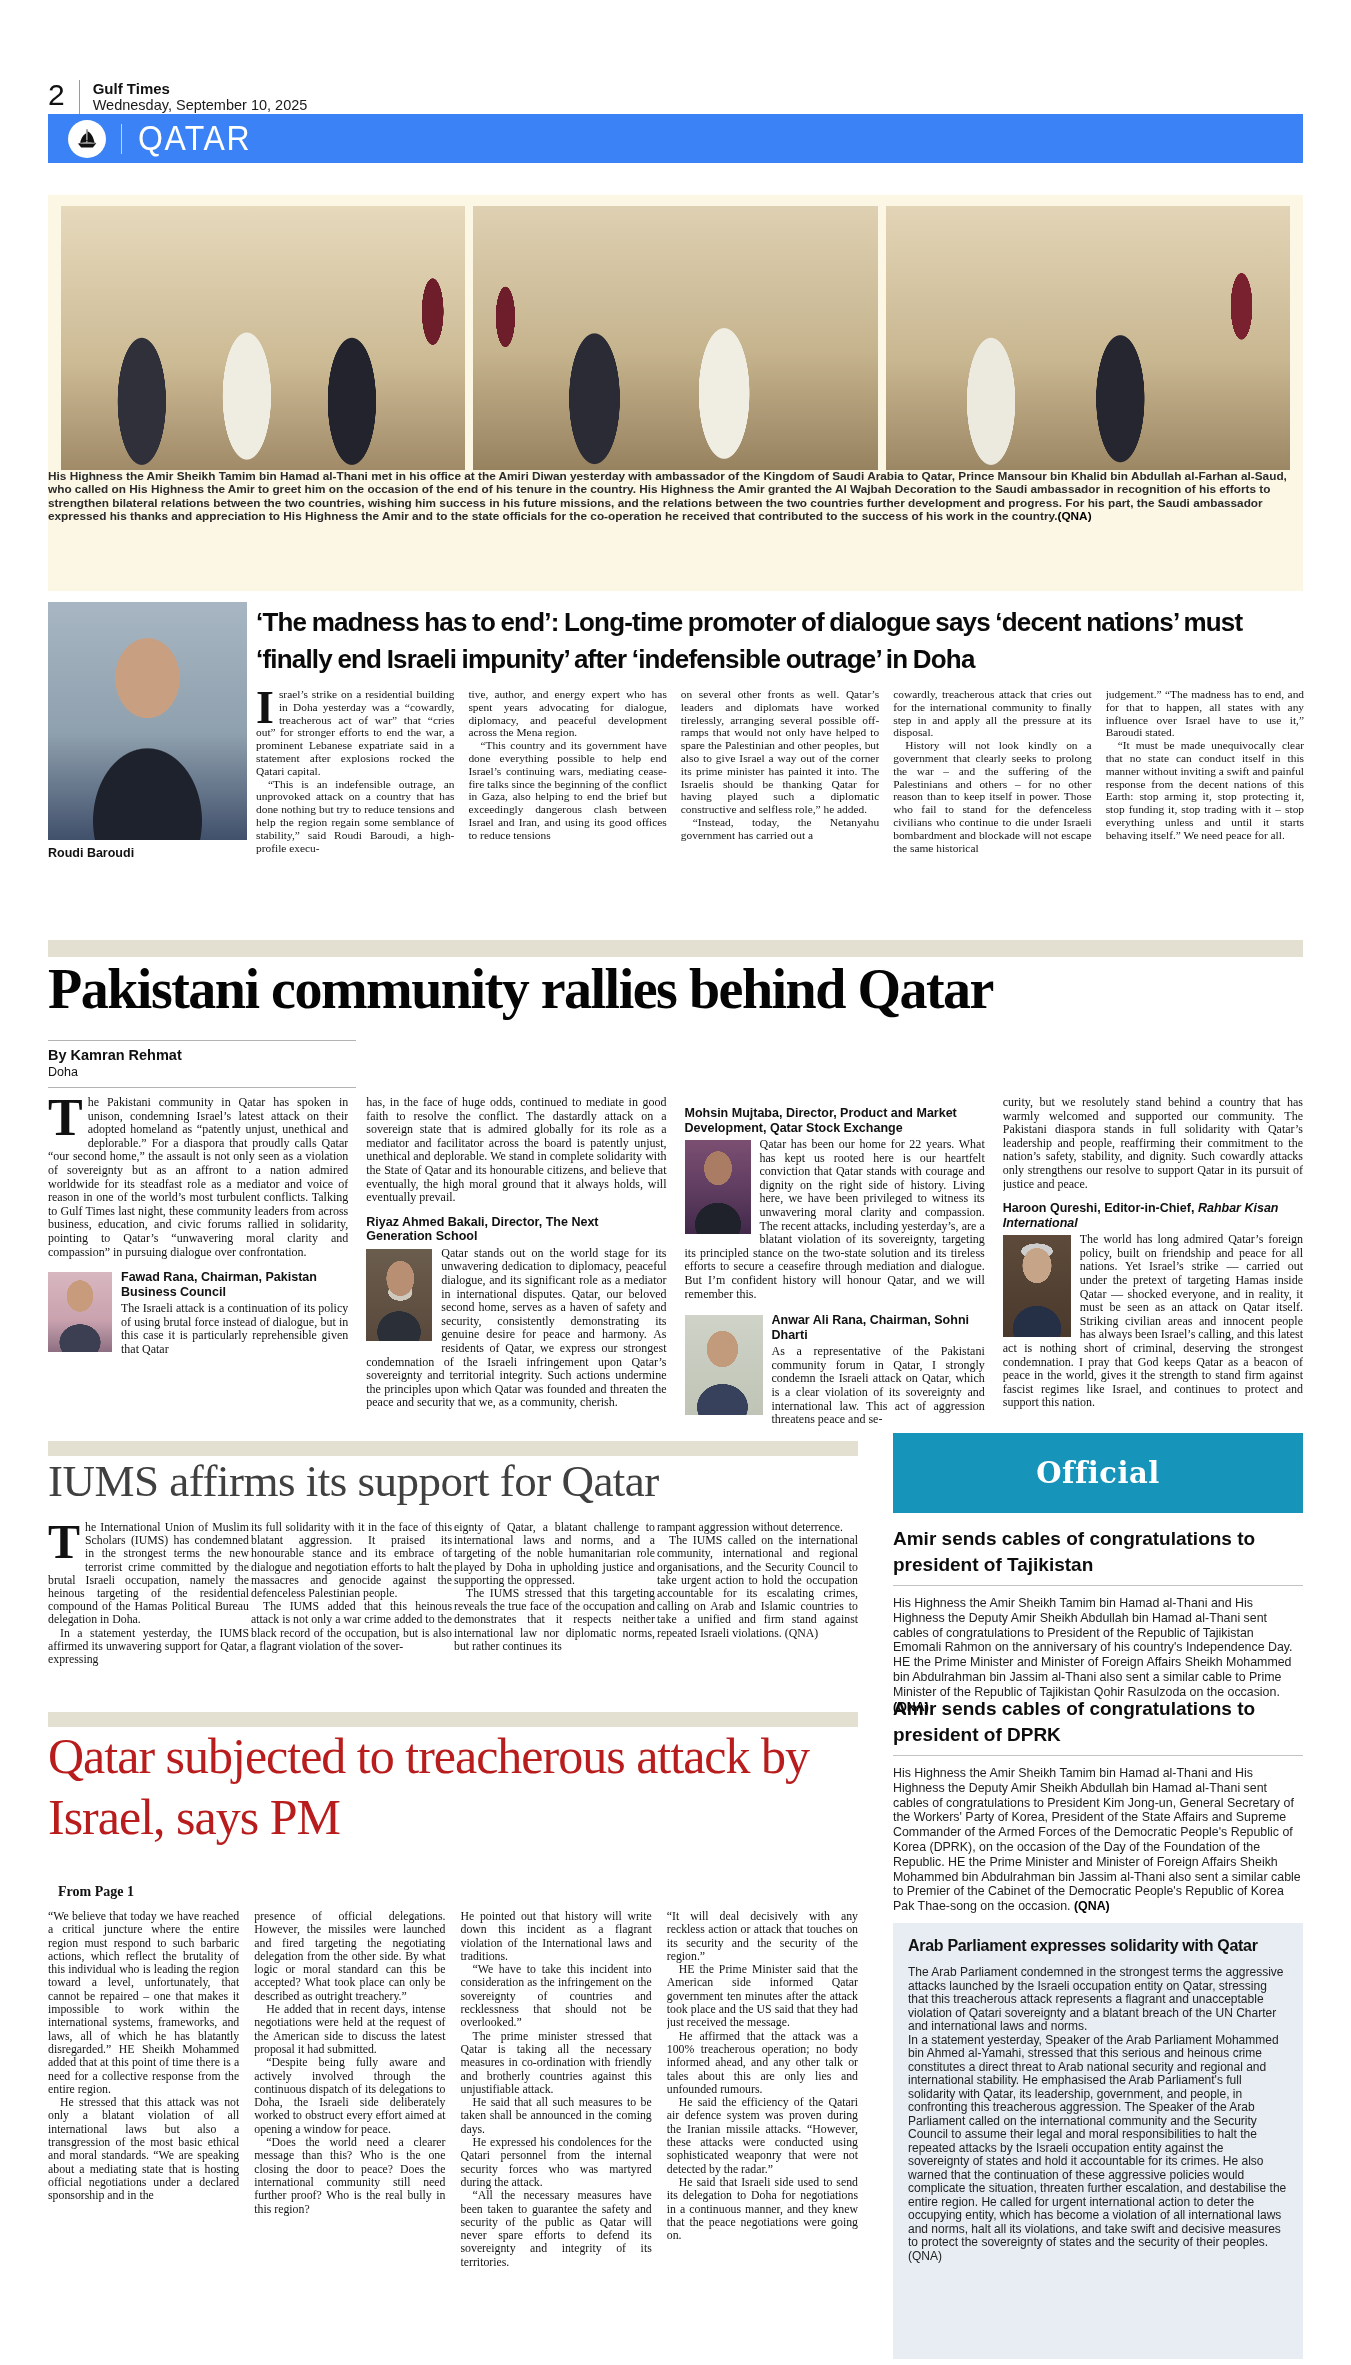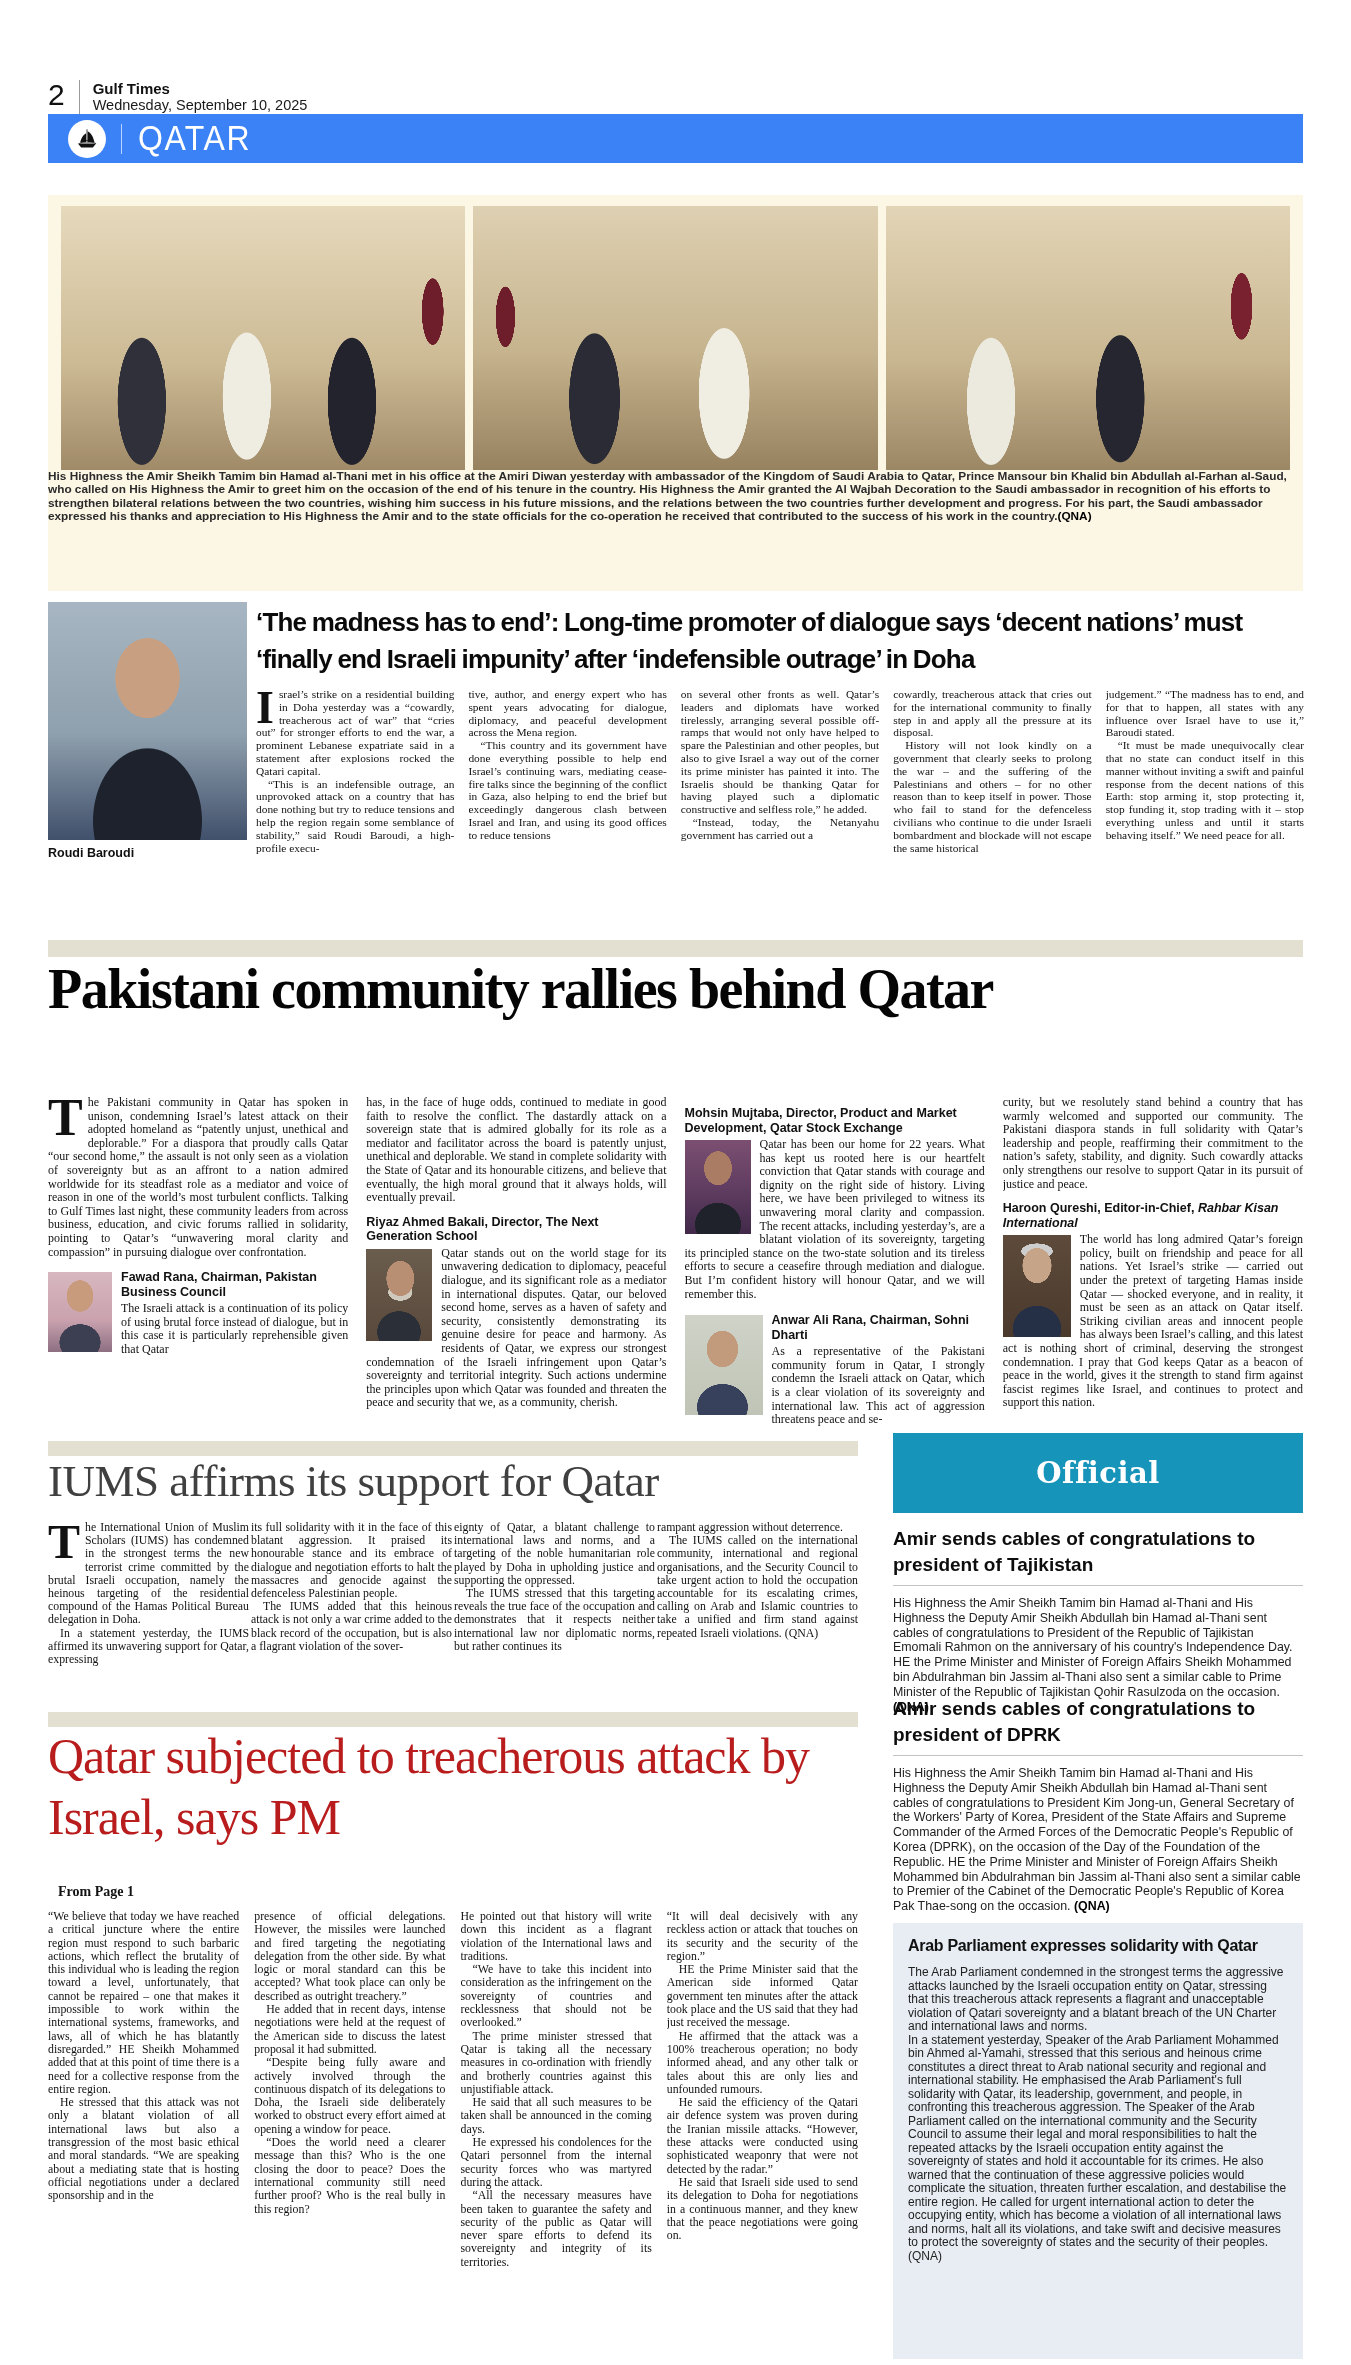--- a/index.html
+++ b/index.html
@@ -183,20 +183,24 @@
         <p>History will not look kindly on a government that clearly seeks to prolong the war – and the suffering of the Palestinians and others – for no other reason than to keep itself in power. Those who fail to stand for the defenceless civilians who continue to die under Israeli bombardment and blockade will not escape the same historical</p>
       </div>
     <div class="bodycol">
         <p>judgement.” “The madness has to end, and for that to happen, all states with any influence over Israel have to use it,” Baroudi stated.</p>
         <p>“It must be made unequivocally clear that no state can conduct itself in this manner without inviting a swift and painful response from the decent nations of this Earth: stop arming it, stop protecting it, stop funding it, stop trading with it – stop everything unless and until it starts behaving itself.” We need peace for all.</p>
       </div>
   </div>
 
   <div class="strip" style="left:48px;top:940px;width:1255px;height:17px;"></div>
   <h2 class="pak-h">Pakistani community rallies behind Qatar</h2>
+  <div class="byline">
+    <div class="by">By Kamran Rehmat</div>
+    <div class="loc">Doha</div>
+  </div>
   <div class="pak-cols">
     <div class="pcol">
       <div class="dc">
           <p>The Pakistani community in Qatar has spoken in unison, condemning Israel’s latest attack on their adopted homeland as “patently unjust, unethical and deplorable.” For a diaspora that proudly calls Qatar “our second home,” the assault is not only seen as a violation of sovereignty but as an affront to a nation admired worldwide for its steadfast role as a mediator and voice of reason in one of the world’s most turbulent conflicts. Talking to Gulf Times last night, these community leaders from across business, education, and civic forums rallied in solidarity, pointing to Qatar’s “unwavering moral clarity and compassion” in pursuing dialogue over confrontation.</p>
         </div>
       <div class="profile" style="margin-top:11px;">
         <div class="pphoto ph-fawad"></div>
         <h4 class="pname">Fawad Rana, Chairman, Pakistan Business Council</h4>
         <p class="ptext">The Israeli attack is a continuation of its policy of using brutal force instead of dialogue, but in this case it is particularly reprehensible given that Qatar</p>
       </div>

